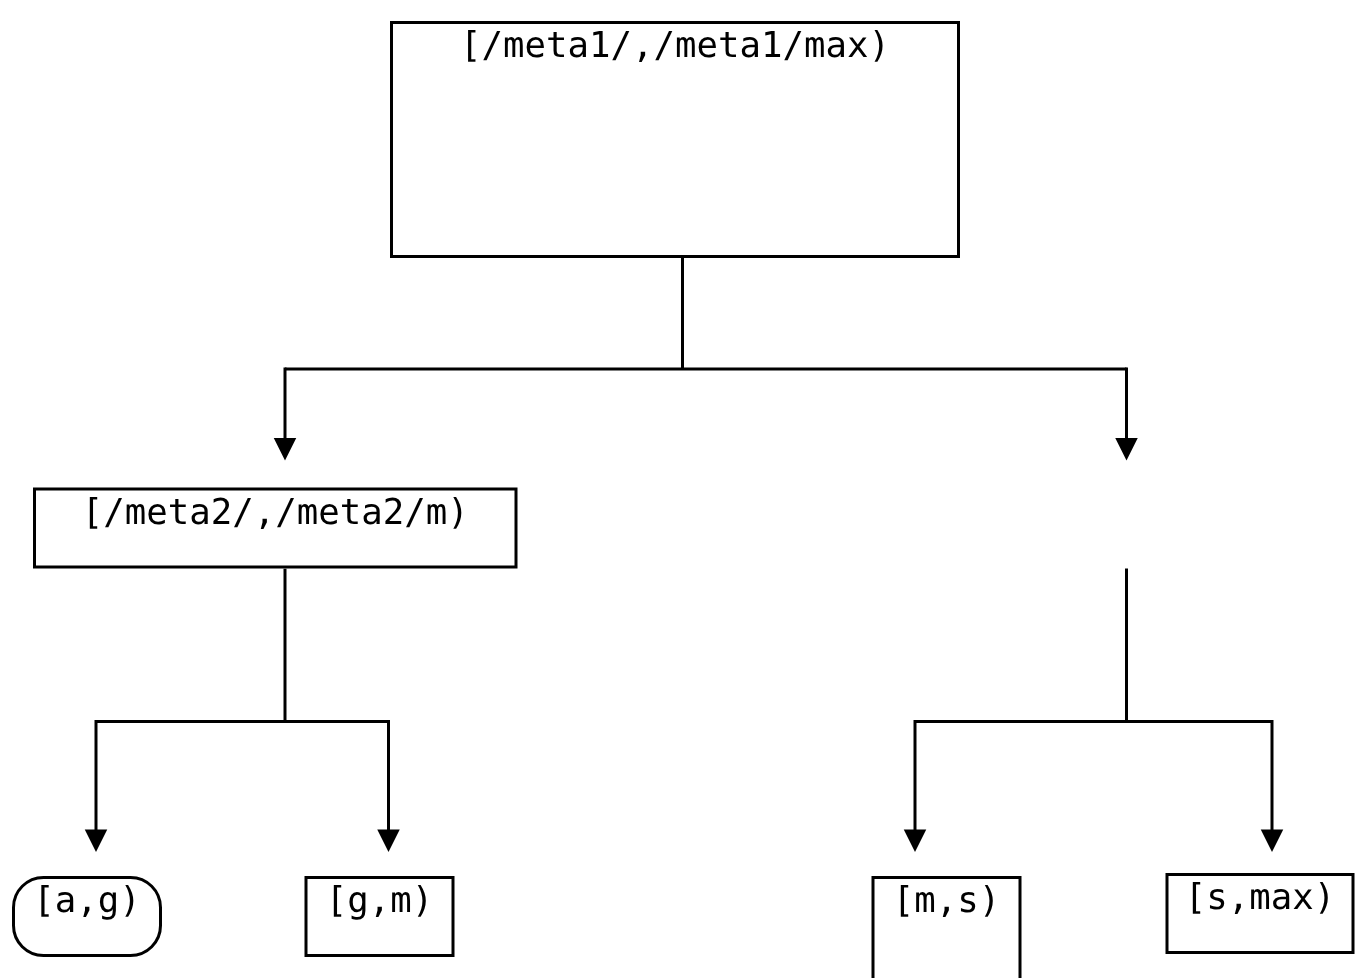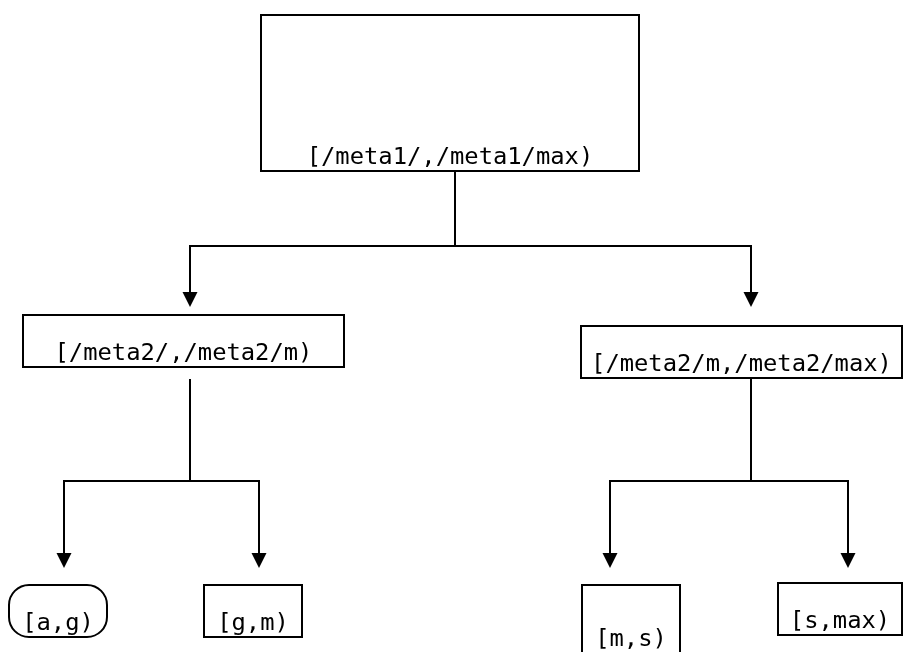--- a/index.html
+++ b/index.html
@@ -30,28 +30,28 @@
   .arrowhead {
     fill: #000000;
     stroke: none;
   }
   .node {
     position: absolute;
     box-sizing: border-box;
     border: 2px solid #000000;
     background: #ffffff;
     display: flex;
-    align-items: flex-end;
+    align-items: flex-start;
     justify-content: center;
     color: #000000;
     font-size: 23.8px;
     white-space: nowrap;
   }
   .node-root       { left: 260px; top: 14px;  width: 380px; height: 158px; }
-  .node-mid-left   { left: 22px;  top: 314px; width: 323px; height: 54px; }
+  .node-mid-left   { left: 22px;  top: 325px; width: 323px; height: 54px; }
   .node-mid-right  { left: 580px; top: 325px; width: 323px; height: 54px; }
   .node-leaf-ag    { left: 8px;   top: 584px; width: 100px; height: 54px; border-radius: 21px; }
   .node-leaf-gm    { left: 203px; top: 584px; width: 100px; height: 54px; }
   .node-leaf-ms    { left: 553px; top: 584px; width: 100px; height: 70px; margin-left: 28px; }
   .node-leaf-smax  { left: 777px; top: 582px; width: 126px; height: 54px; }
 </style>
 </head>
 <body>
 
 <div class="canvas">
@@ -81,23 +81,20 @@
   </svg>
 
   <div class="node node-root">
     <span>[/meta1/,/meta1/max)</span>
   </div>
 
   <div class="node node-mid-left">
     <span>[/meta2/,/meta2/m)</span>
   </div>
 
-  <div class="node node-mid-right">
-    <span>[/meta2/m,/meta2/max)</span>
-  </div>
 
   <div class="node node-leaf-ag">
     <span>[a,g)</span>
   </div>
 
   <div class="node node-leaf-gm">
     <span>[g,m)</span>
   </div>
 
   <div class="node node-leaf-ms">

